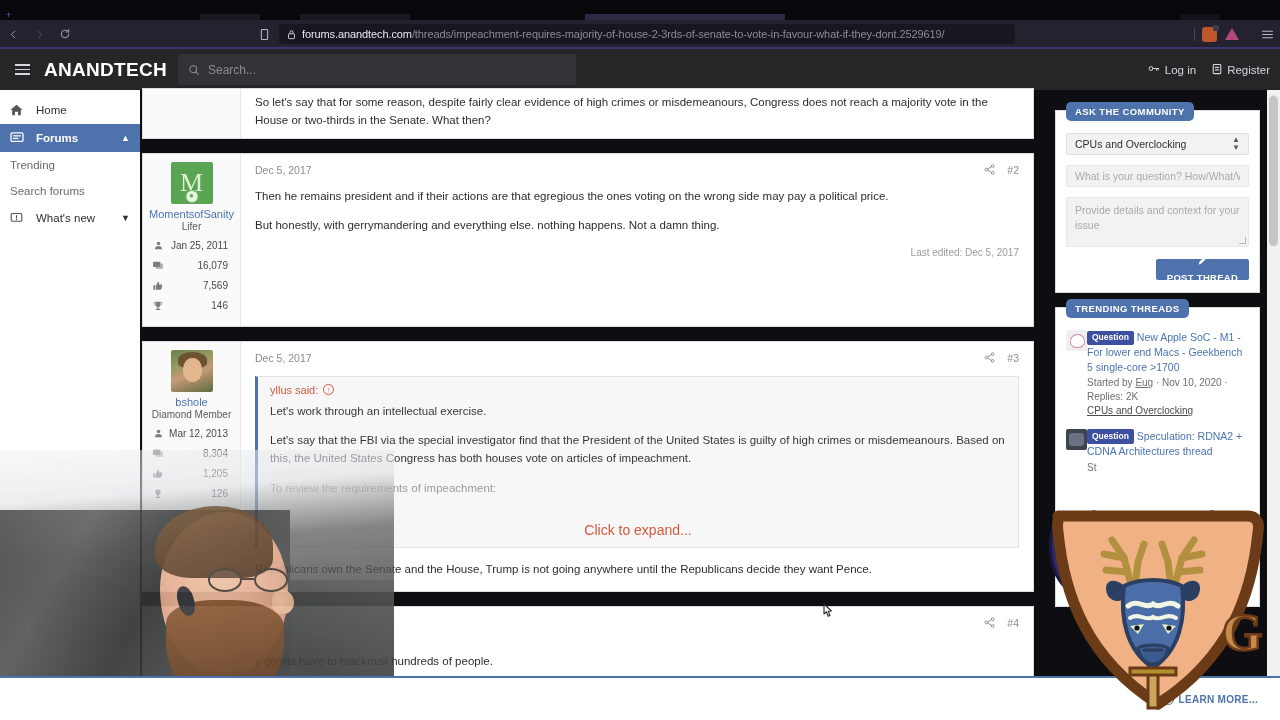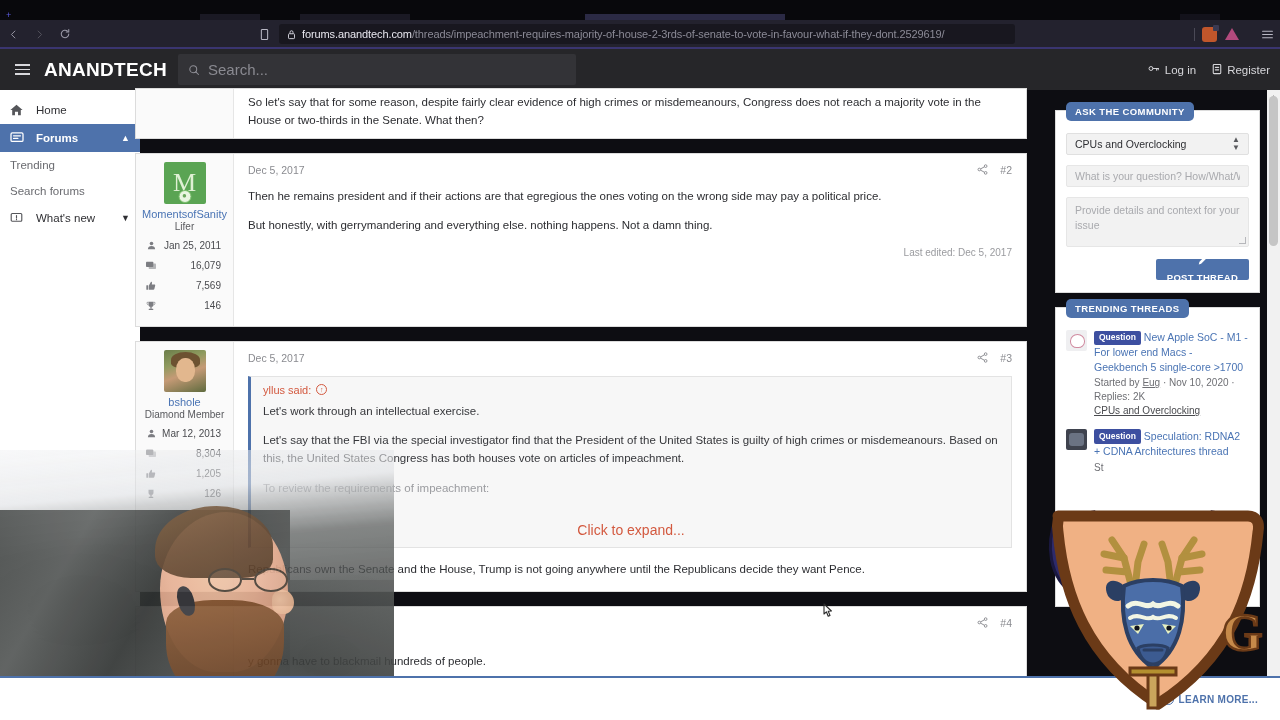--- a/index.html
+++ b/index.html
@@ -93,21 +93,21 @@
     font-size: 19px; color: #fff; letter-spacing: .3px; font-weight: bold;
     font-family: "Liberation Sans", sans-serif;
   }
   .search-wrap {
     position: absolute; left: 178px; top: 54px; width: 398px; height: 31px;
     background: #333337; border-radius: 2px; display: flex; align-items: center; padding: 0 10px;
   }
   .search-wrap .sicon { color: #8e8e95; margin-right: 8px; display:flex; }
   .search-wrap input {
     border: 0; background: transparent; outline: none; color: #cfcfd4;
-    font-size: 15px; font-family: "Liberation Sans", sans-serif; width: 100%;
+    font-size: 12px; font-family: "Liberation Sans", sans-serif; width: 100%;
   }
   .search-wrap input::placeholder { color: #8a8a91; }
   .header-right {
     position: absolute; right: 10px; top: 49px; height: 41px; display: flex;
     align-items: center; gap: 16px; color: #d6d6da; font-size: 11.5px;
   }
   .header-right a { display:flex; align-items:center; gap:5px; color:#d6d6da; text-decoration:none; }
 
   
   .left-rail {
@@ -123,21 +123,21 @@
   .rail-item.active .ricon { color: #fff; }
   .rail-item .chev { margin-left: auto; margin-right: 10px; font-size: 9px; }
   .rail-sub {
     height: 26px; display: flex; align-items: center; padding-left: 10px;
     font-size: 11.5px; color: #6a6b70;
   }
   .rail-spacer { height: 6px; }
 
   
   .content {
-    position: absolute; left: 135px; top: 90px; width: 892px; height: 630px;
+    position: absolute; left: 142px; top: 90px; width: 892px; height: 630px;
   }
   .post {
     background: #fff; border: 1px solid #dcdcdc; margin-bottom: 14px;
     display: flex; position: relative;
   }
   .post-userbox {
     width: 98px; min-height: 40px; border-right: 1px solid #e6e6e6;
     padding: 8px 4px 10px 4px; background: #fafafa; flex-shrink: 0;
   }
   .avatar {
@@ -234,21 +234,21 @@
   .area .grip {
     position: absolute; right: 2px; bottom: 2px; width: 7px; height: 7px;
     border-right: 1px solid #b6b7bb; border-bottom: 1px solid #b6b7bb;
   }
   .post-thread-btn {
     margin-top: 12px; margin-left: auto; width: 93px; height: 21px; background: #4e72ab;
     color: #fff; font-size: 9.5px; font-weight: bold; letter-spacing: .3px;
     display: flex; align-items: center; justify-content: center; gap: 5px; border-radius: 2px; flex-direction: column;
   }
 
-  .trend-item { display: flex; gap: 7px; margin-bottom: 11px; }
+  .trend-item { display: flex; gap: 0; margin-bottom: 11px; }
   .trend-avatar {
     width: 21px; height: 21px; flex-shrink: 0; border-radius: 2px; overflow: hidden; position: relative;
   }
   .trend-avatar.a1 { background:#efeff1; }
   .trend-avatar.a1::after{
     content:''; position:absolute; left:4px; top:4px; width:13px; height:12px; border-radius:50% 50% 45% 45%;
     background:#fff; border:1px solid #d08ba0;
   }
   .trend-avatar.a2 { background:#3f434e; }
   .trend-avatar.a2::after{

